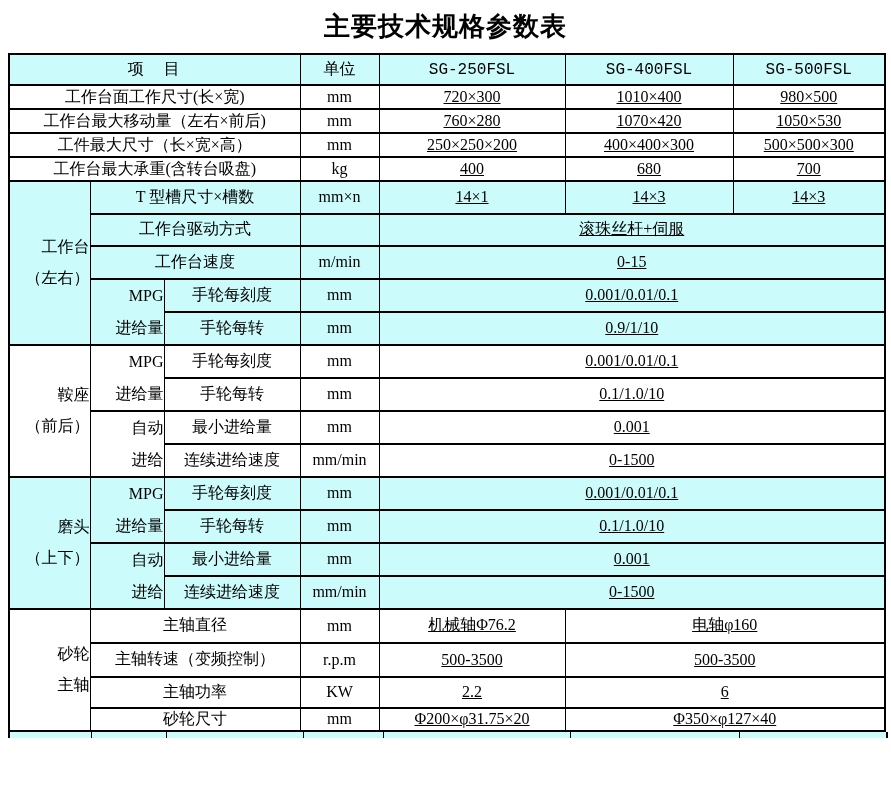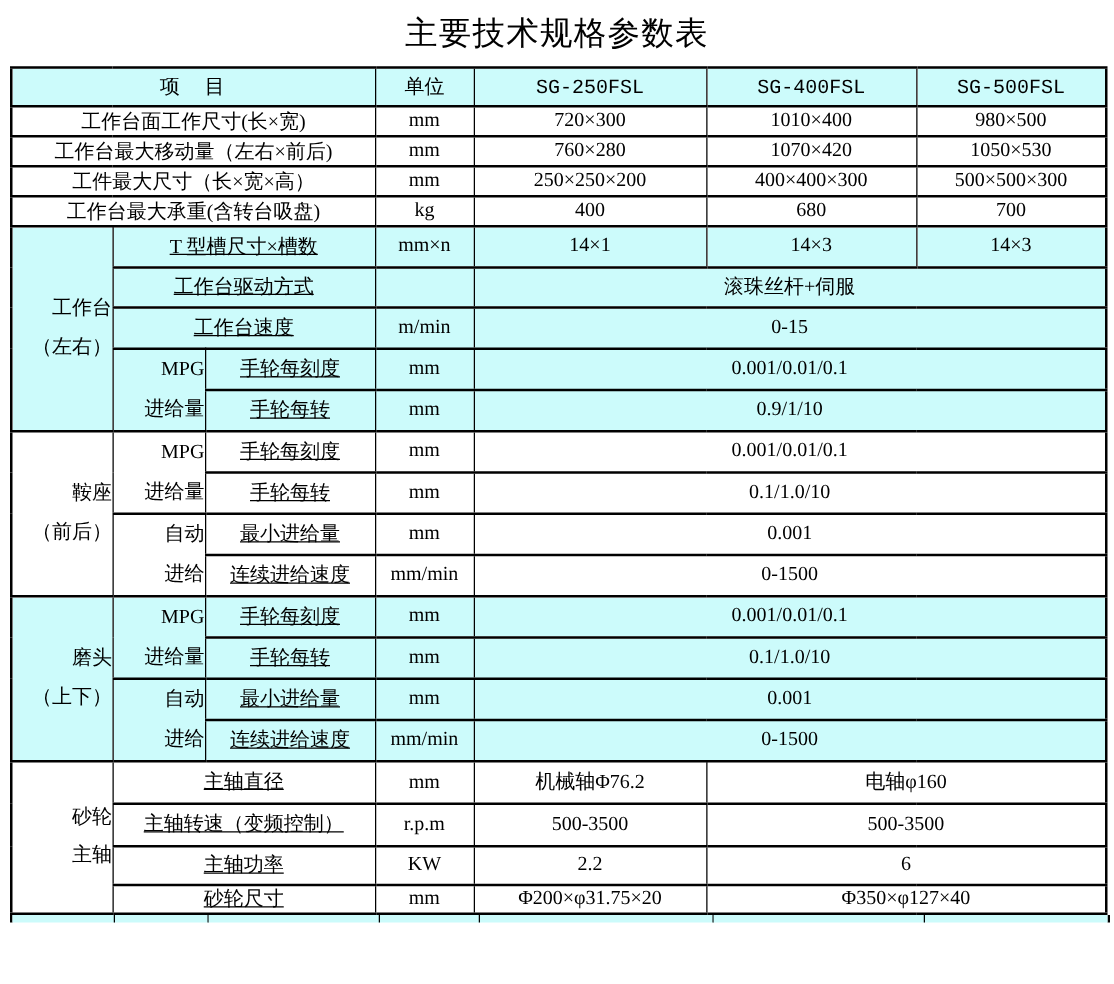--- a/index.html
+++ b/index.html
@@ -1,33 +1,33 @@
 <!DOCTYPE html>
 <html><head>
 <meta charset="utf-8">
 <style>
   html,body{margin:0;padding:0;background:#ffffff;}
   body{font-family:"Liberation Serif","DejaVu Serif",serif;color:#000;}
   .page{width:891px;height:787px;overflow:hidden;background:#fff;}
-  .title{font-family:"Liberation Sans","DejaVu Sans",sans-serif;font-weight:normal;
+  .title{font-family:"Liberation Sans","DejaVu Sans",sans-serif;font-weight:bold;
          font-size:26px;text-align:center;margin:9px 0 9px 0;letter-spacing:1px;}
   table.spec{border-collapse:collapse;table-layout:fixed;width:876px;margin-left:8px;
              border:2px solid #000;}
   table.spec td,table.spec th{border-style:solid;border-color:#000;border-width:2px 1px;
              vertical-align:middle;font-size:16px;text-align:center;padding:0;
              overflow:hidden;font-weight:normal;}
   tr.cyan td,tr.cyan th,.cyan-cell{background:#ccfbfb;}
   th.item-h{font-size:19px;font-weight:bold;letter-spacing:2px;}
   th.unit-h{font-size:18px;font-weight:bold;}
   th.model-h{font-size:17px;font-weight:bold;font-family:Liberation Mono, monospace;}
   td.lbl{text-align:left;padding-left:10px;font-size:17px;}
-  td.lbl2{text-align:left;padding-left:8px;font-size:17px;text-decoration:underline;}
+  td.lbl2{text-align:left;padding-left:8px;font-size:17px;}
   td.sect{font-size:17px;line-height:1.9;}
   td.sub{font-size:16px;line-height:2.0;}
-  td.val{font-size:16px;}
+  td.val{font-size:16px;text-decoration:underline;}
   td.unit{font-size:16px;}
   .rh-head{height:31px;}
   .rh-a{height:24px;}
   .rh-b{height:32.5px;}
   .rh-c{height:34px;}
   .rh-d{height:31px;padding-left:12px;}
   .rh-e{height:22px;}
   .two-line span{display:block;text-align:right;}
   .strip{width:876px;margin-left:8px;height:6px;display:flex;
          border-left:2px solid #000;border-right:2px solid #000;}

